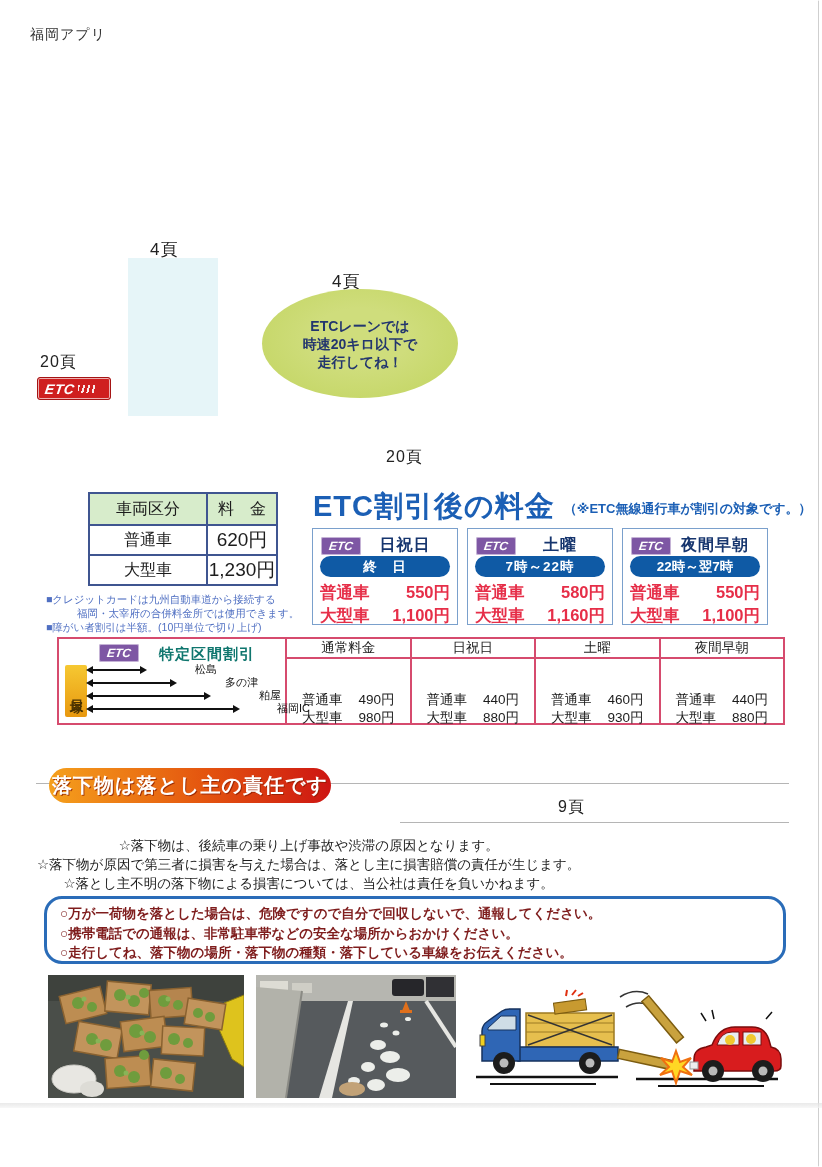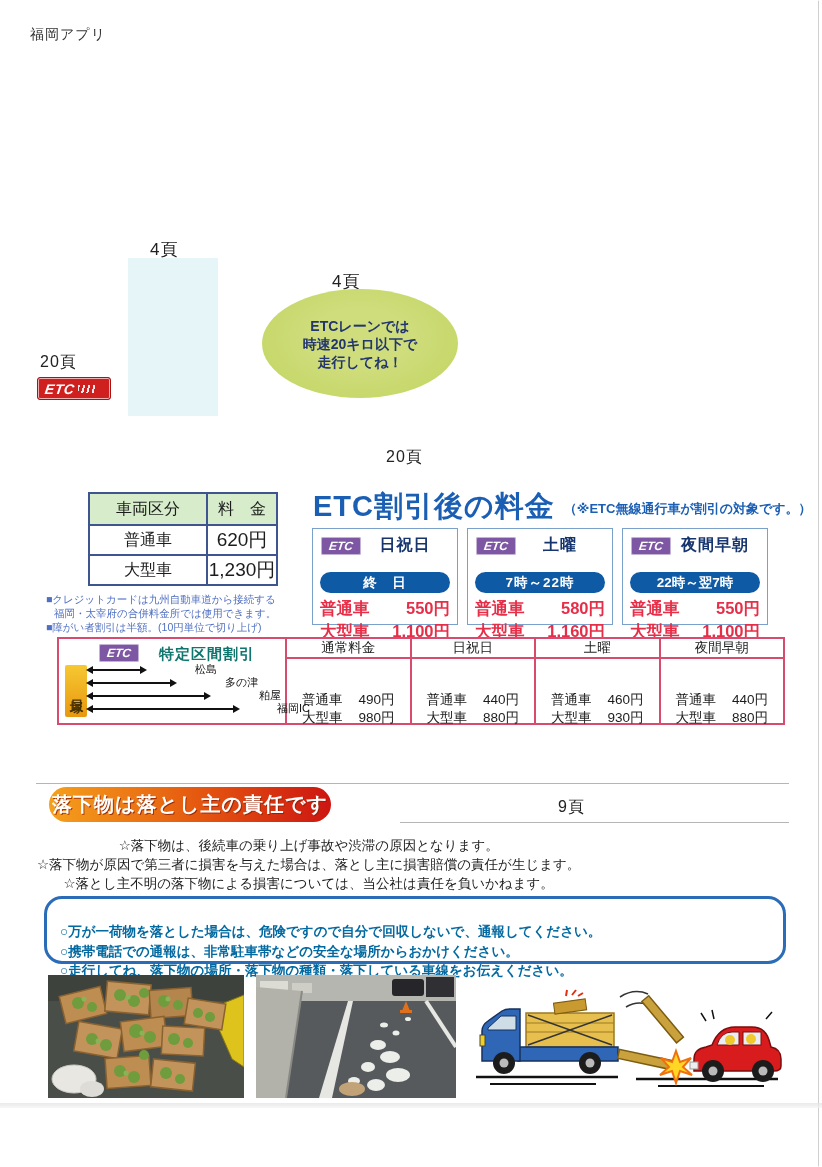--- a/index.html
+++ b/index.html
@@ -36,34 +36,34 @@
 
   
   .fare-table{left:48px;top:492px;width:190px;border:2px solid #3f5590;background:#fff;margin-left:40px;}
   .fare-row{display:flex;height:30px;}
   .fare-row + .fare-row{border-top:2px solid #3f5590;}
   .fare-row .c1{width:118px;border-right:2px solid #3f5590;display:flex;align-items:center;justify-content:center;font-size:16px;}
   .fare-row .c2{flex:1;display:flex;align-items:center;justify-content:center;font-size:16px;}
   .fare-row.hd{background:#d7eccb;}
   .fare-row .val{font-size:19px;}
   .fare-notes{left:46px;top:592px;width:266px;font-size:10.5px;color:#4f6fc2;line-height:14px;}
-  .fare-notes .ind{padding-left:8px;}
+  .fare-notes .ind{padding-left:8px;margin-left:23px;}
 
   
   .disc-title{left:313px;top:487px;font-size:29px;font-weight:bold;color:#1b5fb5;letter-spacing:1px;white-space:nowrap;}
   .disc-sub{font-size:13px;font-weight:bold;position:relative;top:-3px;letter-spacing:0;}
 
   
   .card{position:absolute;top:528px;width:146px;height:97px;border:1px solid #7aa0cc;background:#fff;}
   .card .trow{display:flex;align-items:center;padding:6px 8px 0 8px;}
   .etc-badge{width:40px;height:18px;background:#7e57a4;border-radius:2px;
     box-shadow:inset 0 0 0 1px rgba(255,255,255,.55);display:flex;align-items:center;justify-content:center;flex:none;}
   .etc-badge span{color:#fff;font-weight:bold;font-style:italic;font-size:12px;transform:skewX(-8deg);}
   .card .cname{flex:1;text-align:center;font-size:16px;font-weight:bold;color:#16356e;letter-spacing:1px;}
-  .pill{width:130px;height:21px;margin:16px auto 0;background:#0f5aa5;border-radius:11px;
+  .pill{width:130px;height:21px;margin:0 auto 0;background:#0f5aa5;border-radius:11px;
     color:#fff;font-size:13.5px;font-weight:bold;display:flex;align-items:center;justify-content:center;letter-spacing:1px;}
   .prices{margin-top:4px;padding:0 7px;}
   .prow{display:flex;justify-content:space-between;align-items:center;height:23px;
     color:#e62e48;font-weight:bold;font-size:16.5px;}
 
   
   .sp-table{left:57px;top:637px;width:728px;height:88px;border:2px solid #d64b6e;display:flex;background:#fff;}
   .sp-first{width:226px;position:relative;flex:none;}
   .sp-first .sp-badge{position:absolute;left:40px;top:5px;}
   .sp-title{position:absolute;left:100px;top:6px;font-size:15px;font-weight:bold;color:#0f766e;letter-spacing:1px;}
@@ -76,28 +76,28 @@
   .sp-arrow::before{left:-7px;border-right:7px solid #111;}
   .sp-arrow::after{right:-7px;border-left:7px solid #111;}
   .sp-dest{position:absolute;font-size:11px;color:#111;white-space:nowrap;margin-left:48px;}
   .sp-col{flex:1;border-left:2px solid #d64b6e;display:flex;flex-direction:column;gap:28px;}
   .sp-col .hd{height:26px;border-bottom:2px solid #d64b6e;display:flex;align-items:center;justify-content:center;font-size:13.5px;}
   .sp-col .bd{flex:1;display:flex;flex-direction:column;justify-content:space-around;padding:4px 15px;}
   .sp-col .r{display:flex;justify-content:space-between;font-size:13.5px;}
 
   
   .rule{position:absolute;height:1px;background:#b5b5b5;}
-  .banner{left:49px;top:787px;width:282px;height:35px;border-radius:18px;
+  .banner{left:49px;top:768px;width:282px;height:35px;border-radius:18px;
     background:linear-gradient(90deg,#f5a01c 0%,#e4550f 55%,#cd1512 100%);
     color:#fff;font-size:20px;font-weight:bold;display:flex;align-items:center;justify-content:center;
     letter-spacing:1px;text-shadow:1px 1px 0 rgba(140,30,0,.8);white-space:nowrap;}
   .p9{left:558px;top:797px;}
   .star-notes{left:37px;top:836px;font-size:13.5px;line-height:19px;color:#1c1c1c;white-space:nowrap;text-align:center;}
   .callout{left:44px;top:896px;width:742px;height:68px;border:3px solid #2a6cb8;border-radius:18px;
-    padding:23px 13px;color:#0369a1;font-size:13.5px;font-weight:bold;line-height:19.5px;white-space:nowrap;background:#fff;}
+    padding:5px 13px;color:#7f1d1d;font-size:13.5px;font-weight:bold;line-height:19.5px;white-space:nowrap;background:#fff;}
 
   .photo{position:absolute;top:975px;}
   .illus{position:absolute;top:975px;left:468px;}
 </style>
 </head>
 <body>
 
 <div class="page">
   <div class="scan-edge"></div>
   <div class="scan-streak"></div>

